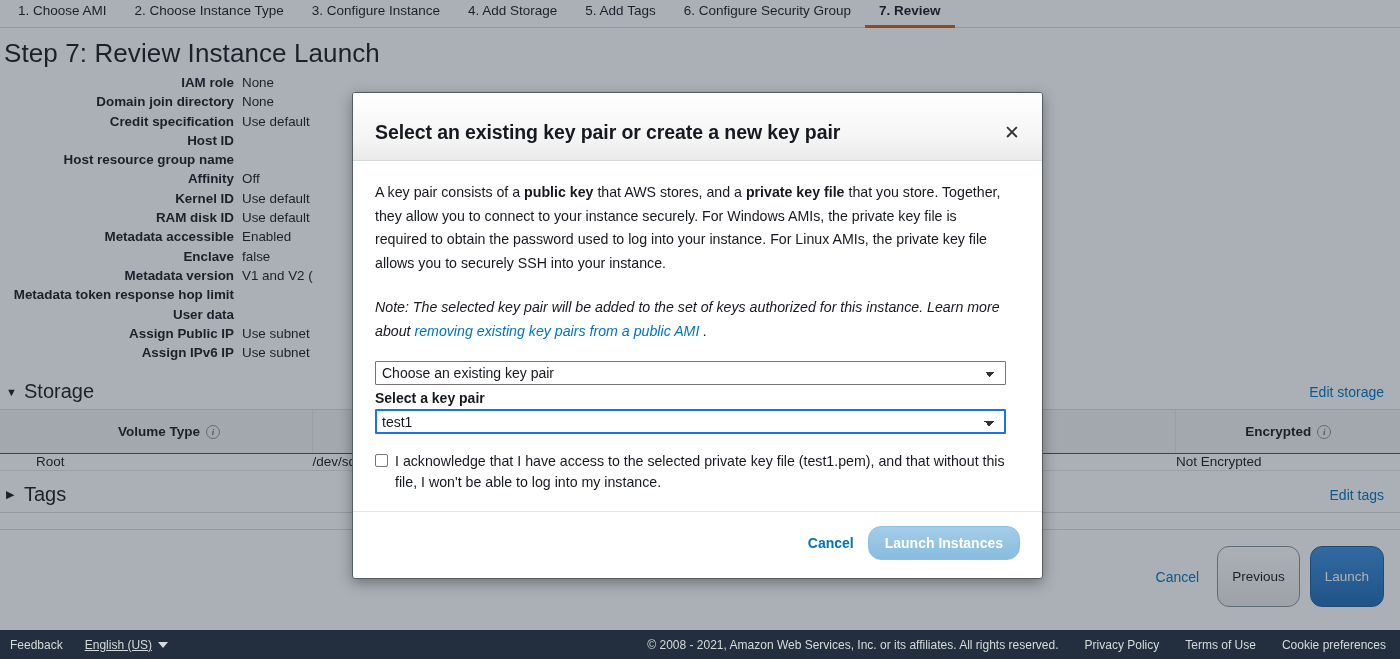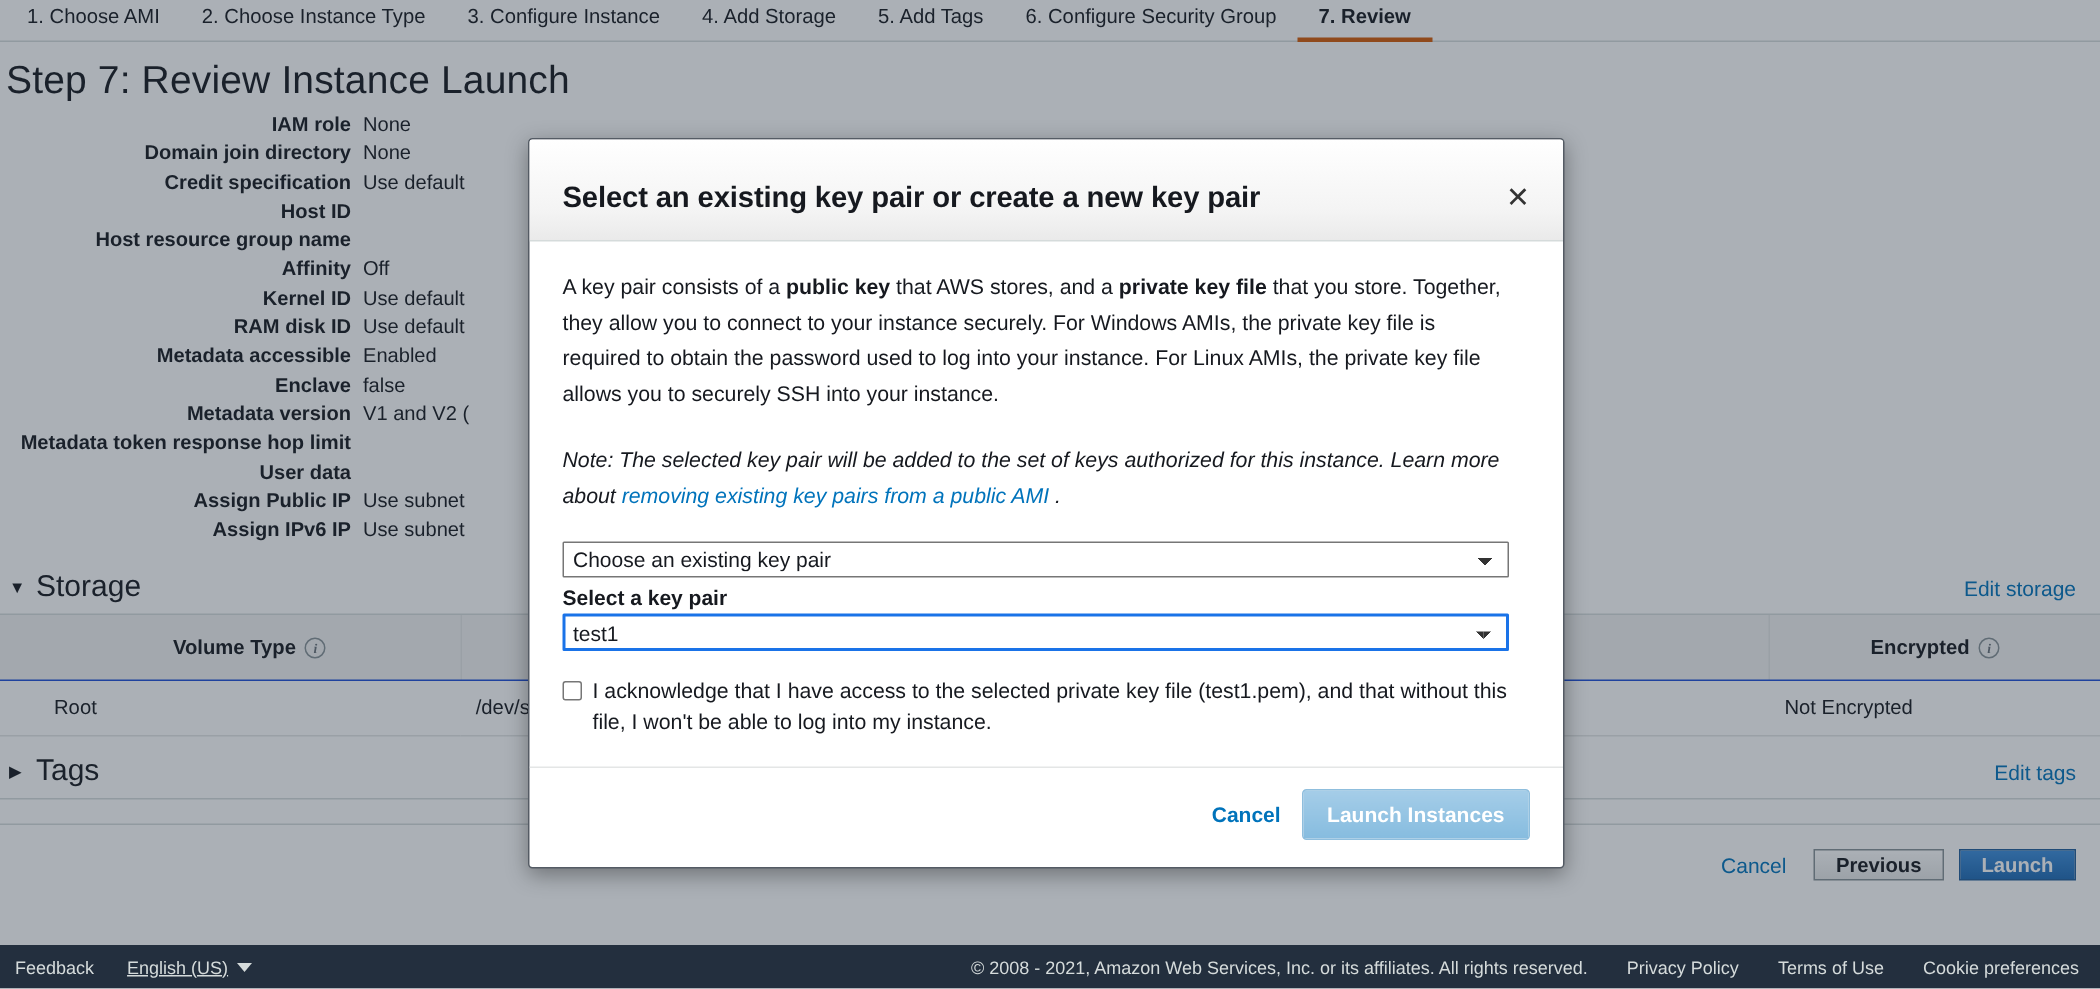--- a/index.html
+++ b/index.html
@@ -77,21 +77,21 @@
   .stor-table thead th {
     background: #f2f3f3;
     border-bottom: 1px solid #1d4ed8;
     border-right: 1px solid #e4e6e6;
     font-size: 13.5px; font-weight: bold; color: #16191f;
     text-align: center; padding: 14px 10px; white-space: nowrap;
   }
   .stor-table thead th:last-child { border-right: none; }
   .stor-table tbody td {
     font-size: 13.5px; color: #16191f;
-    padding: 10px; border-bottom: 1px solid #e4e6e6;
+    border-bottom: 1px solid #e4e6e6;
     vertical-align: top;
   }
   .col-pad-l { padding-left: 36px !important; }
   .info-i {
     display: inline-flex; align-items: center; justify-content: center;
     width: 14px; height: 14px; border-radius: 50%;
     border: 1px solid #879196; color: #687078;
     font-size: 9px; font-style: italic; font-family: "Liberation Serif", serif;
     margin-left: 6px; vertical-align: 1px;
   }
@@ -100,22 +100,22 @@
   
   .action-bar {
     display: flex; align-items: center; justify-content: flex-end;
     gap: 10px; padding: 16px 16px 16px 0;
     border-top: 1px solid #d5dbdb; margin-top: 16px;
   }
   .link-btn {
     color: #0073bb; font-size: 14px; cursor: pointer; padding: 0 8px;
   }
   .btn {
-    font-size: 13.5px; font-weight: bold;
-    padding: 2px 14px; border-radius: 0; cursor: pointer;
+    font-size: 13.5px; font-weight: normal;
+    padding: 22px 14px; border-radius: 12px; cursor: pointer;
     border: 1px solid #879196;
     background: linear-gradient(to bottom, #ffffff, #e7e9e9);
     color: #16191f;
   }
   .btn.primary {
     border-color: #1f5c99;
     background: linear-gradient(to bottom, #3c8ddb, #1f6bb5);
     color: #ffffff;
   }
 
@@ -209,21 +209,21 @@
   .modal-foot {
     display: flex; align-items: center; justify-content: flex-end;
     gap: 14px; padding: 14px 22px 18px 22px;
     margin-top: 18px; border-top: 1px solid #e4e6e6;
   }
   .mlink {
     color: #0073bb; font-size: 14px; font-weight: bold; cursor: pointer;
   }
   .btn-disabled {
     font-size: 14px; font-weight: bold; color: #ffffff;
-    padding: 8px 16px; border-radius: 3px;
+    padding: 8px 16px; border-radius: 13px;
     border: 1px solid #8fbedd;
     background: linear-gradient(to bottom, #a5cde8, #86bcdf);
     cursor: default;
   }
 </style>
 </head>
 <body>
 
 <div id="page">
 

